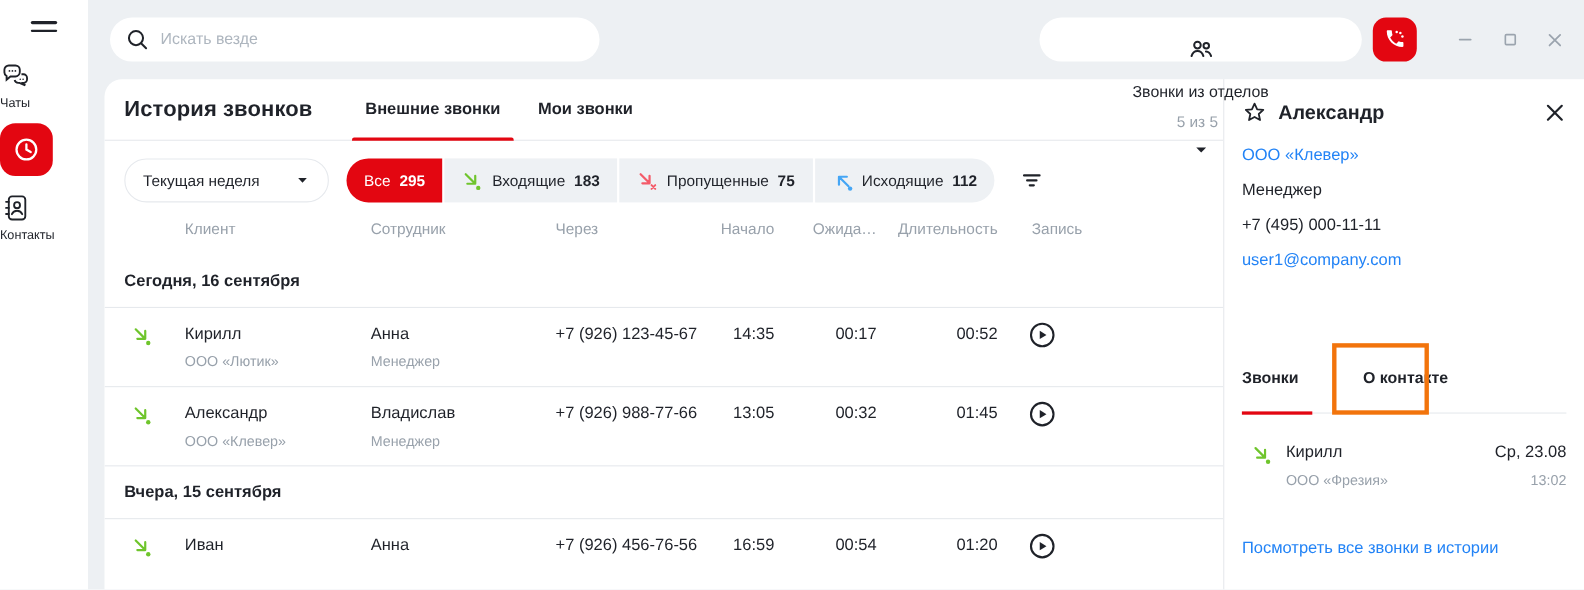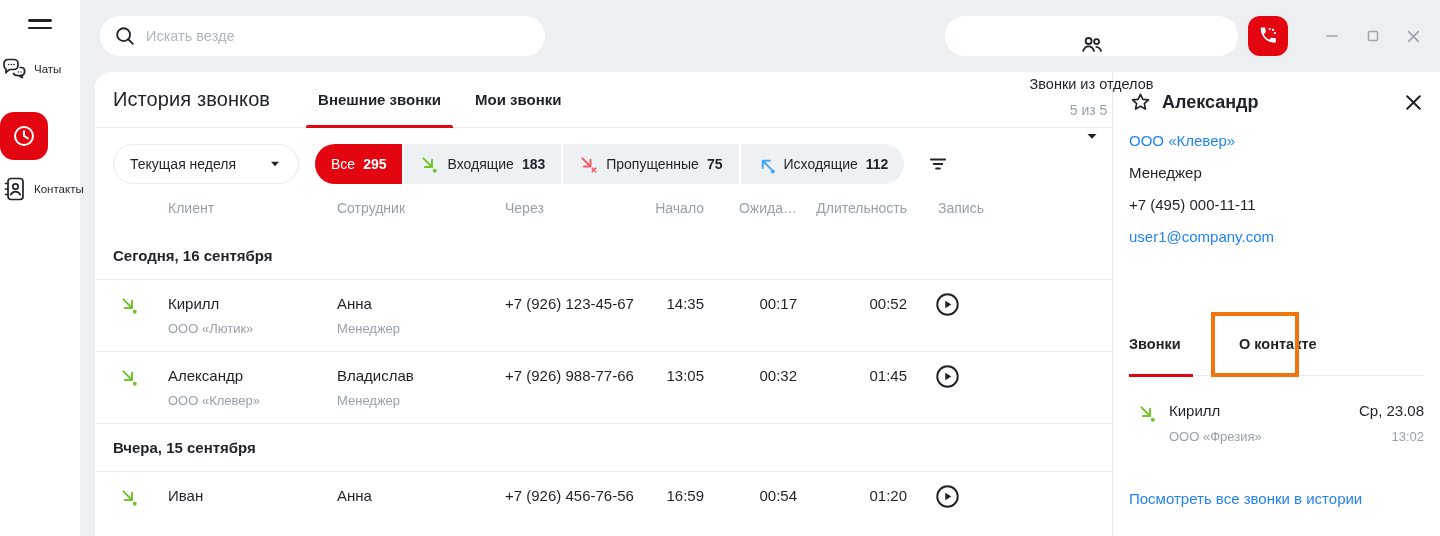--- a/index.html
+++ b/index.html
@@ -13,21 +13,21 @@
     --red:#E30611; --green:#00A356; --blue:#2283F6; --orange:#F2740C;
     --in-green:#6FC52C; --miss-pink:#F45B69; --out-blue:#45A6F5;
     --ink:#1F2229; --gray:#98A1AB; --line:#E6E9ED; --chip:#EEF1F4;
   }
   svg { display:block; }
 
   
   .sidebar { position:absolute; left:0; top:0; width:80px; height:536px; background:#fff; z-index:3; }
   .burger { position:absolute; left:28px; top:15px; width:24px; height:18px; display:flex; flex-direction:column; justify-content:center; gap:5px; cursor:pointer; }
   .burger i { display:block; height:2.4px; background:var(--ink); border-radius:2px; }
-  .nav-item { position:absolute; left:0; width:80px; display:flex; flex-direction:row; align-items:center; gap:4px; cursor:pointer; }
+  .nav-item { position:absolute; left:0; width:80px; display:flex; flex-direction:column; align-items:flex-start; gap:4px; cursor:pointer; }
   .nav-item .lbl { font-size:11.5px; color:var(--ink); }
   .nav-chats { top:54px; }
   .nav-history { top:112px; }
   .nav-history .tile { width:48px; height:48px; border-radius:14px; background:var(--red); display:flex; align-items:center; justify-content:center; }
   .nav-contacts { top:174px; }
 
   
   .search-pill { position:absolute; left:100px; top:16px; width:445px; height:40px; background:#fff; border-radius:22px; display:flex; align-items:center; padding:0 14px; gap:10px; z-index:2; }
   .search-pill input { border:none; outline:none; flex:1; font-size:14.5px; font-family:inherit; color:var(--ink); background:transparent; }
   .search-pill input::placeholder { color:#AEB6BF; }
@@ -35,21 +35,21 @@
   .dept-pill .vline { width:1px; height:22px; background:var(--line); }
   .dept-pill .dlabel { font-size:14.5px; color:var(--ink); flex:1; }
   .dept-pill .dcount { font-size:14px; color:var(--gray); margin-right:6px; }
   .app-tile { position:absolute; left:1248px; top:16px; width:40px; height:40px; border-radius:12px; background:var(--red); display:flex; align-items:center; justify-content:center; cursor:pointer; z-index:2; }
   .win-btn { position:absolute; top:26px; width:20px; height:20px; display:flex; align-items:center; justify-content:center; cursor:pointer; color:#9BA4AE; z-index:2; }
   .wb-min { left:1322px; } .wb-max { left:1363px; } .wb-close { left:1403px; }
 
   
   .main-card { position:absolute; left:95px; top:72px; width:1017px; height:464px; background:#fff; border-radius:16px 0 0 0; overflow:hidden; }
   .mc-header { position:relative; height:56px; border-bottom:1px solid var(--line); display:flex; align-items:center; padding:0 18px; }
-  .mc-title { font-size:20px; font-weight:400; letter-spacing:.1px; }
+  .mc-title { font-size:20px; font-weight:700; letter-spacing:.1px; }
   .mc-tabs { display:flex; height:100%; margin-left:36px; }
   .mtab { position:relative; height:100%; display:flex; align-items:center; padding:0 12px; font-size:15px; font-weight:700; cursor:pointer; margin-right:10px; }
   .mtab .u { position:absolute; left:0; right:0; bottom:-1px; height:3px; background:var(--red); border-radius:2px 2px 0 0; display:none; }
   .mtab.active .u { display:block; }
 
   .filter-row { display:flex; align-items:center; padding:16px 18px 0 18px; gap:16px; }
   .pill-select { width:186px; height:40px; border:1px solid var(--line); border-radius:22px; display:flex; align-items:center; justify-content:space-between; padding:0 16px; font-size:14px; cursor:pointer; background:#fff; }
   .segs { display:flex; gap:2px; }
   .seg { height:40px; background:var(--chip); display:flex; align-items:center; padding:0 16px; gap:8px; font-size:14px; cursor:pointer; white-space:nowrap; }
   .seg:first-child { border-radius:22px 0 0 22px; }

